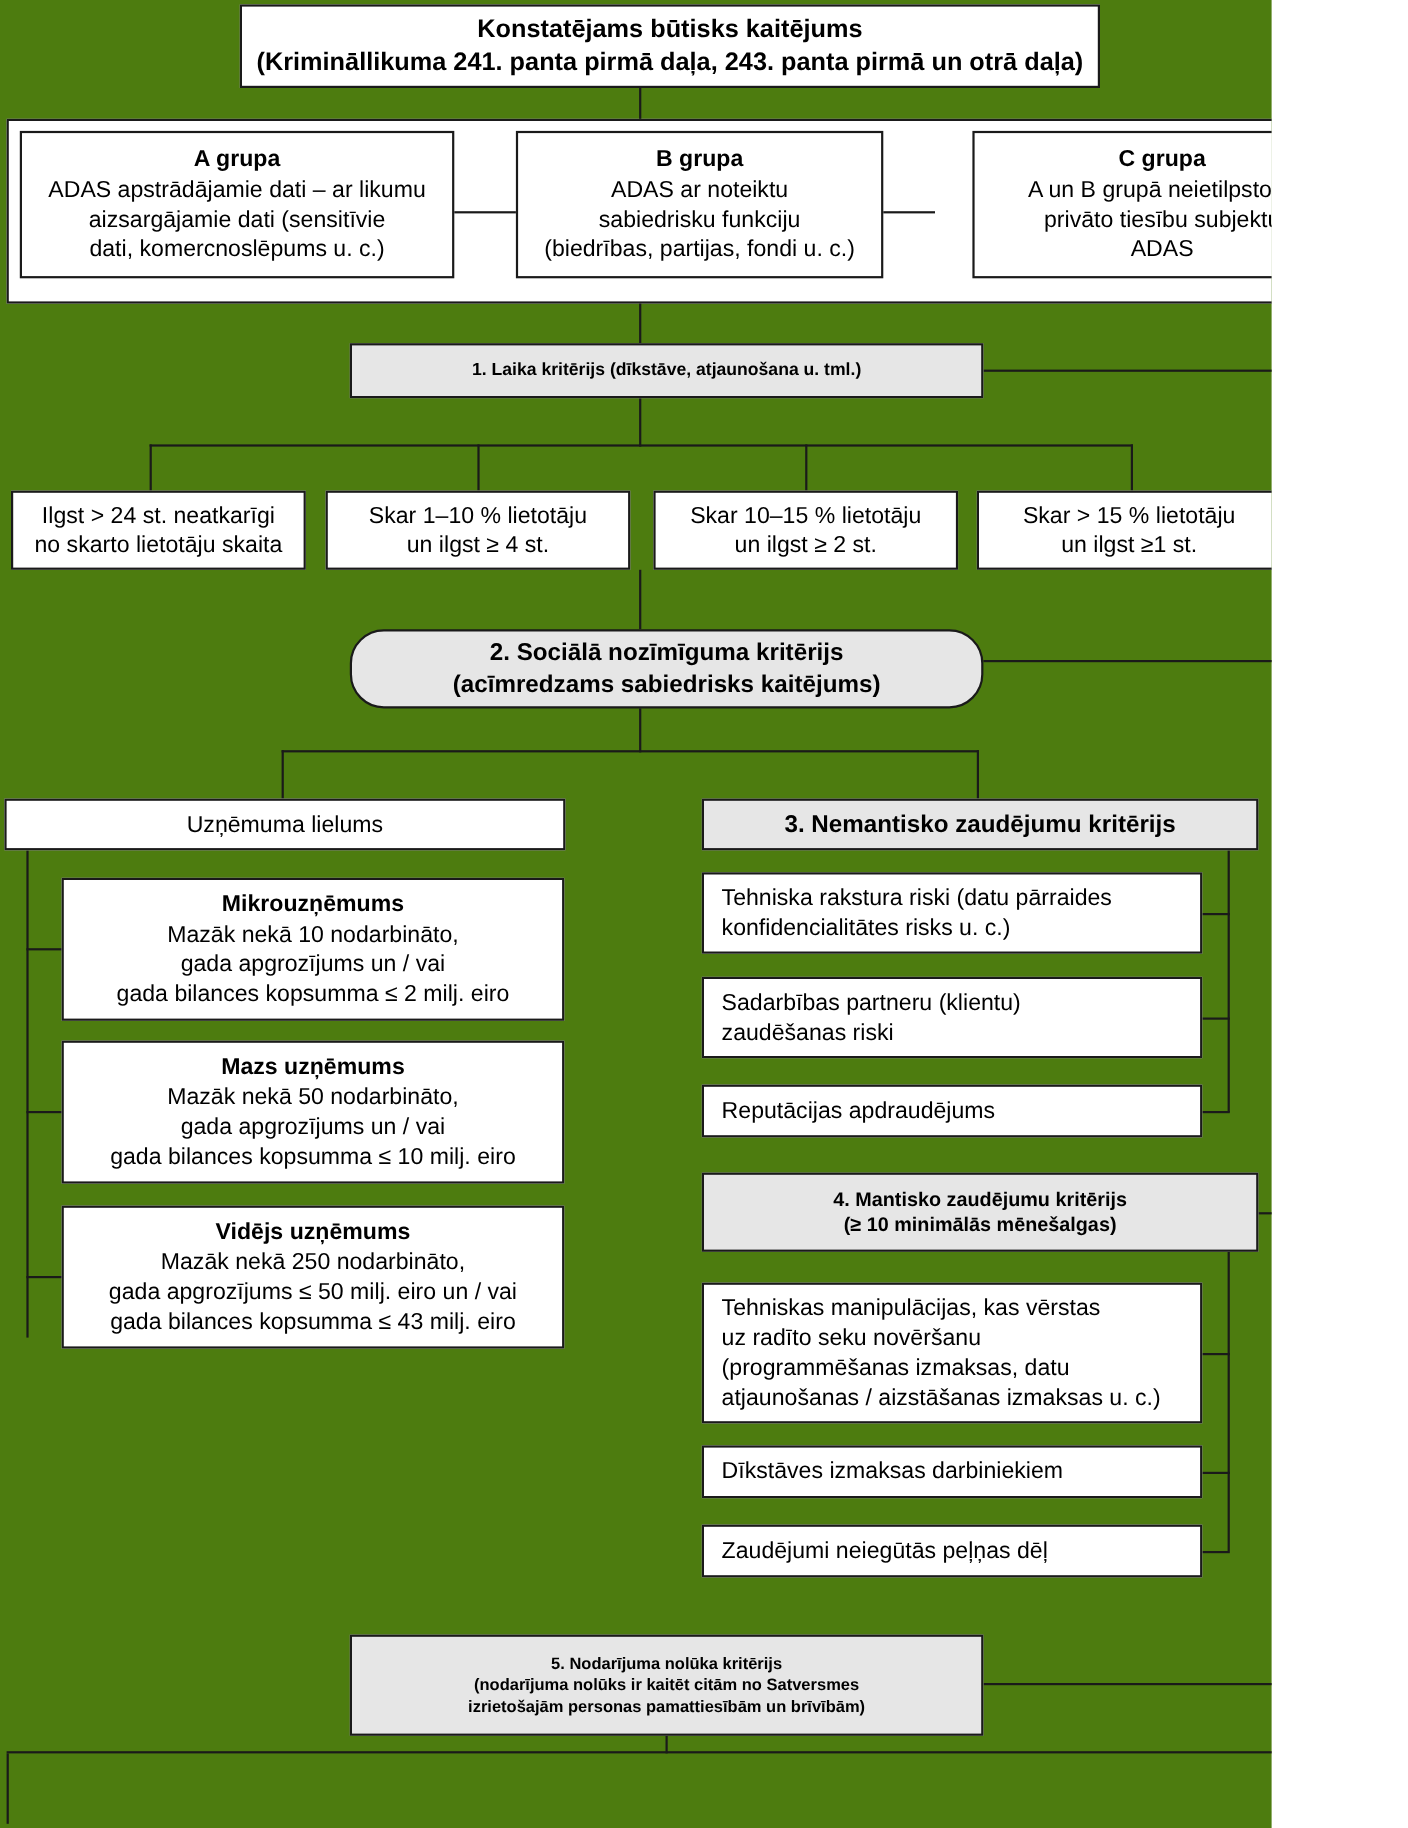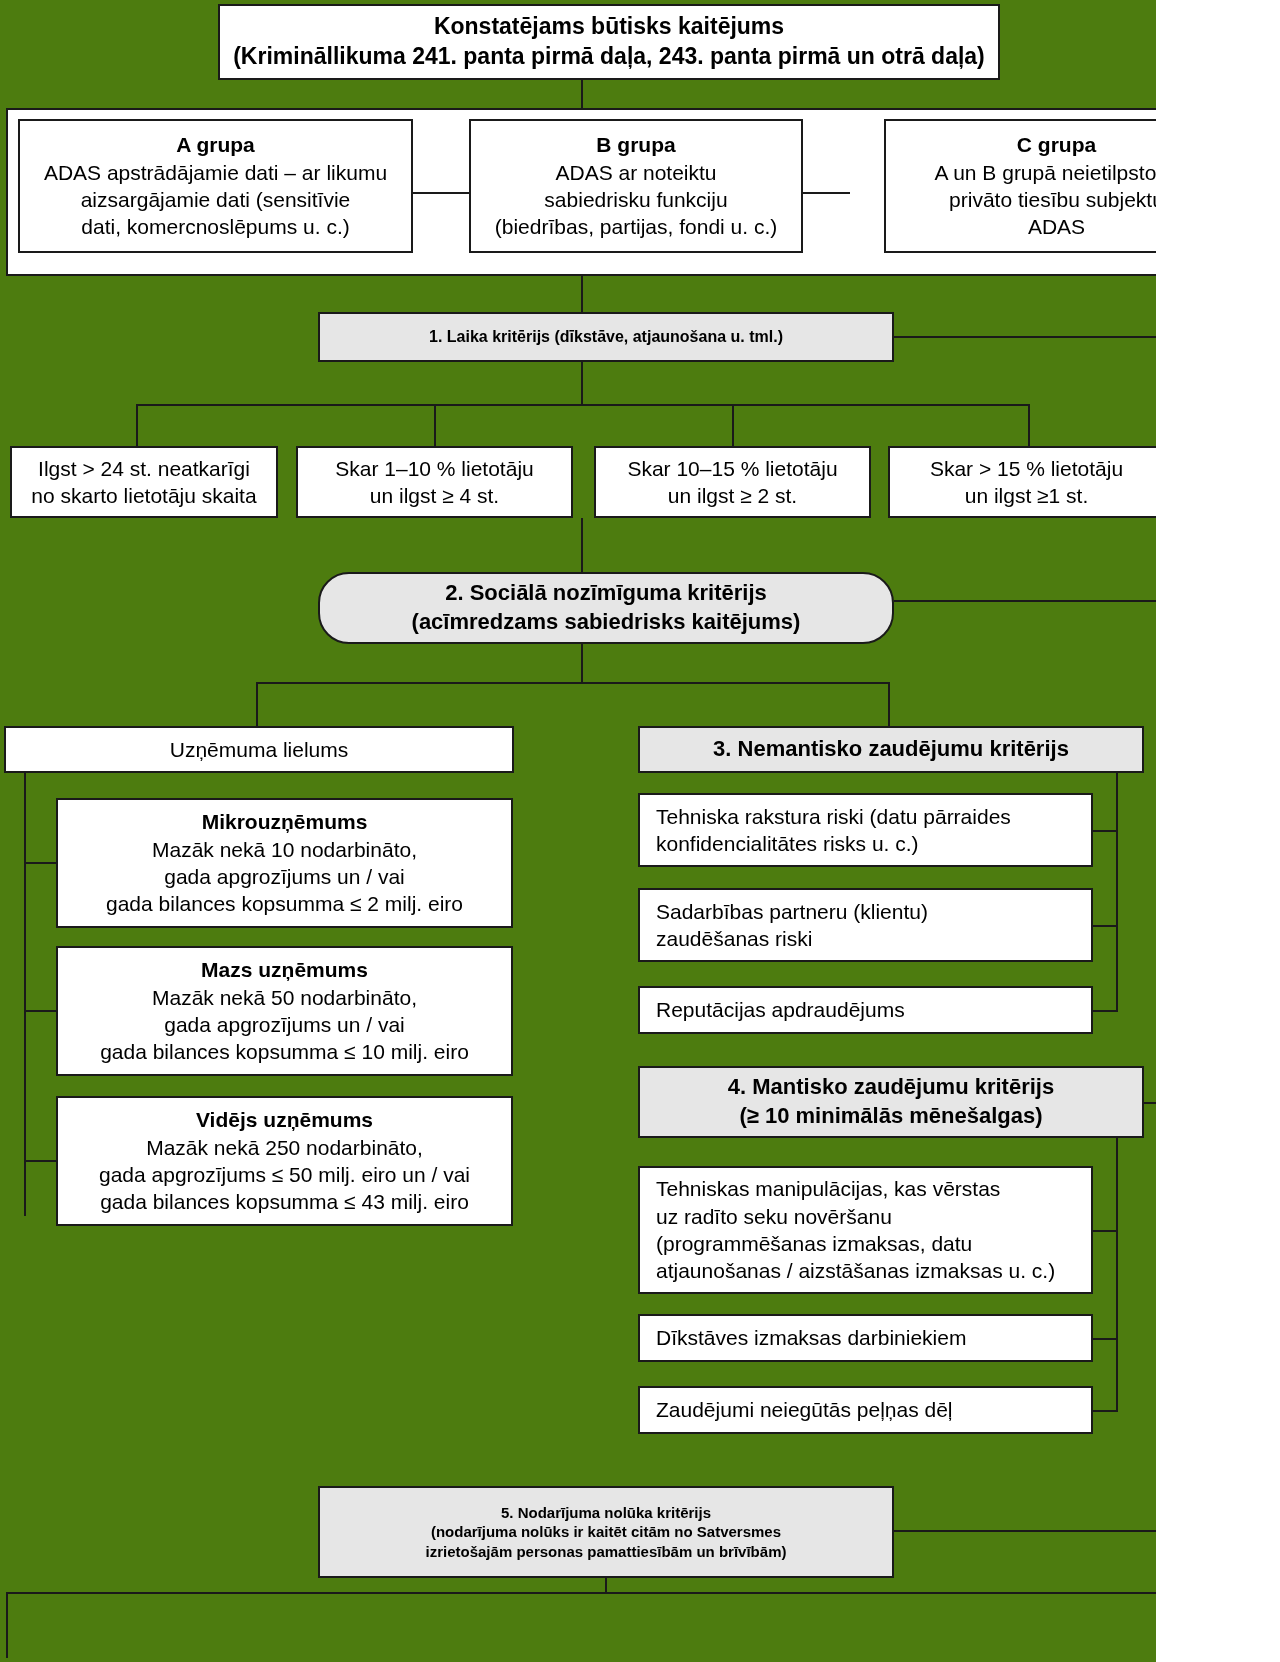--- a/index.html
+++ b/index.html
@@ -190,21 +190,21 @@
   </div>
   <div class="box left" style="left:638px; top:986px; width:455px; height:48px;">
     <span class="ln">Reputācijas apdraudējums</span>
   </div>
 
   <div class="ln-v" style="left:1116px; top:773px; height:238px;"></div>
   <div class="ln-h" style="left:1093px; top:830px; width:25px;"></div>
   <div class="ln-h" style="left:1093px; top:925px; width:25px;"></div>
   <div class="ln-h" style="left:1093px; top:1010px; width:25px;"></div>
 
-  <div class="box shaded bold-all" style="left:638px; top:1066px; width:506px; height:72px; font-size:22px;">
+  <div class="box shaded bold-all" style="left:638px; top:1066px; width:506px; height:72px; font-size:18px;">
     <span class="ln">4. Mantisko zaudējumu kritērijs</span>
     <span class="ln">(≥ 10 minimālās mēnešalgas)</span>
   </div>
 
   <div class="ln-h" style="left:1144px; top:1102px; width:48px;"></div>
 
   <div class="box left" style="left:638px; top:1166px; width:455px; height:128px;">
     <span class="ln">Tehniskas manipulācijas, kas vērstas</span>
     <span class="ln">uz radīto seku novēršanu</span>
     <span class="ln">(programmēšanas izmaksas, datu</span>

